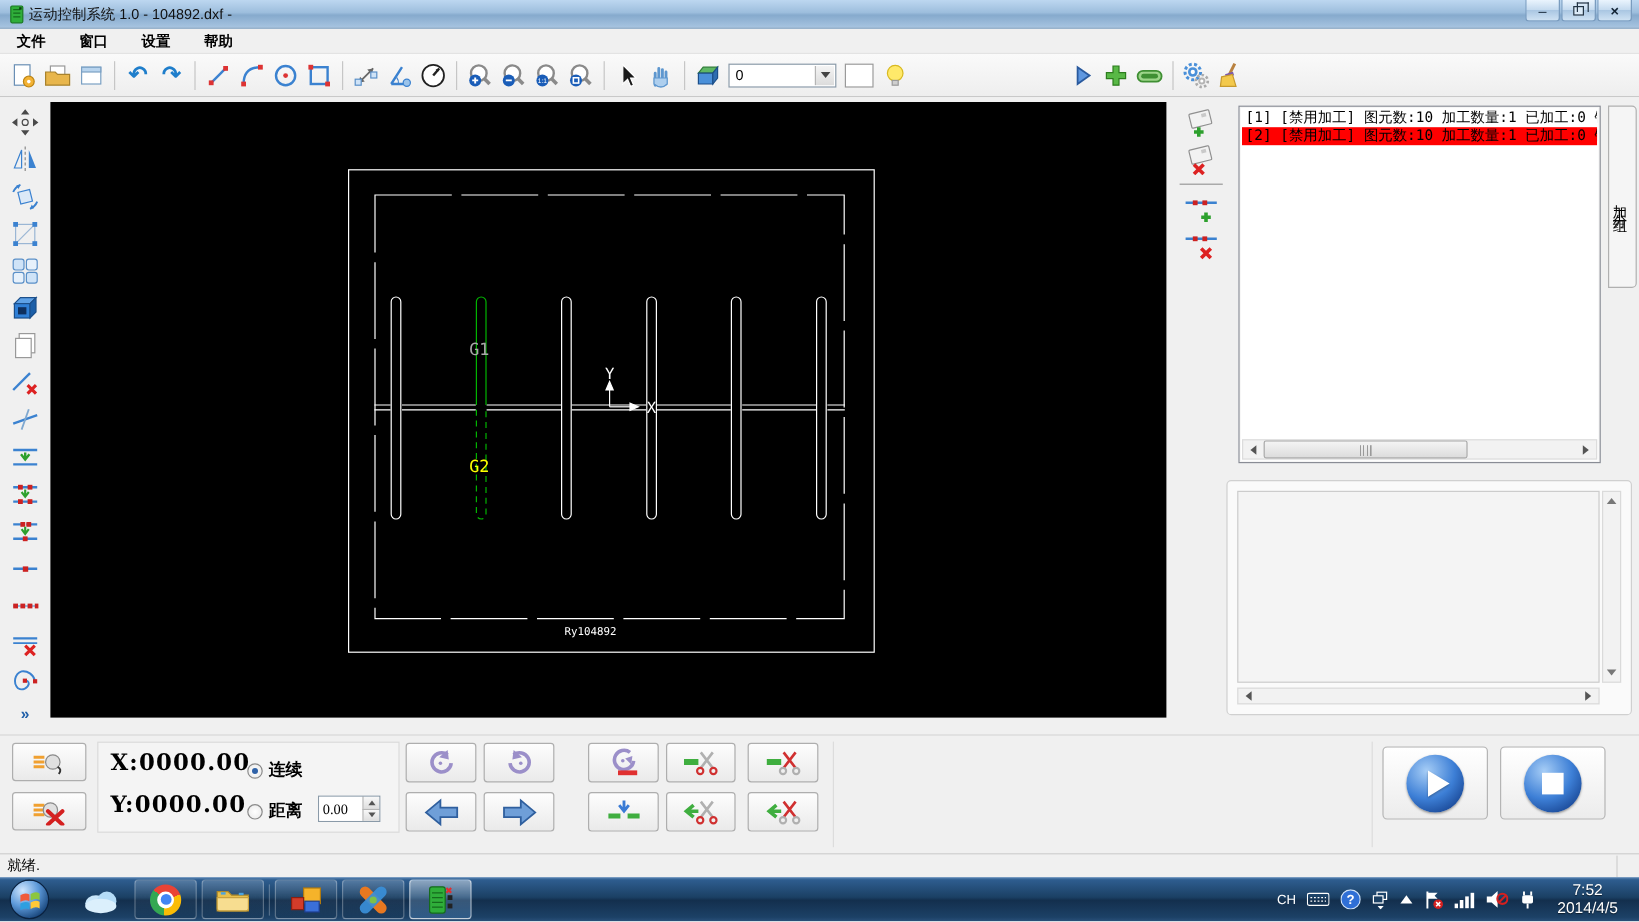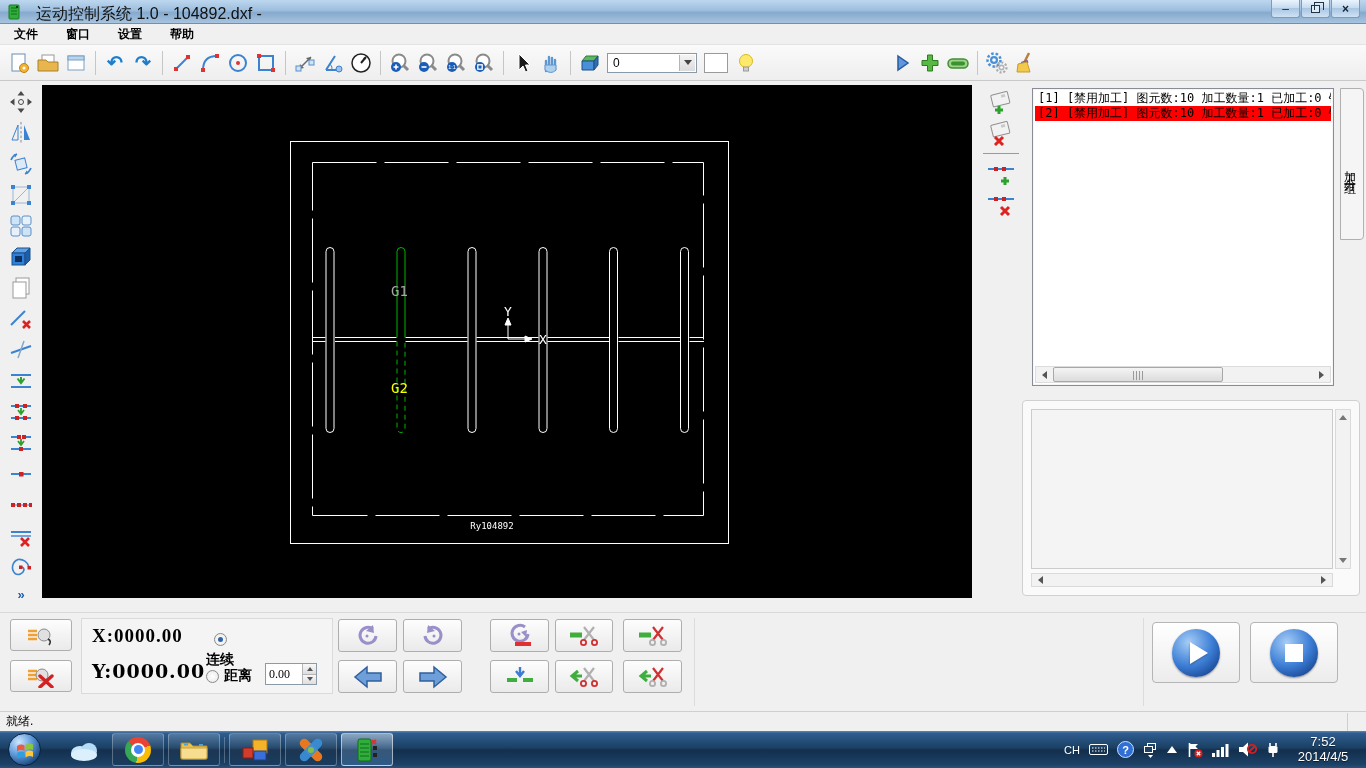--- a/index.html
+++ b/index.html
@@ -4,21 +4,21 @@
 <style>
   * { margin:0; padding:0; box-sizing:border-box; }
   html,body { width:1366px; height:768px; font-family:"Liberation Sans",sans-serif; }
   .screen { position:relative; width:1366px; height:768px; background:#f0f0f0; overflow:hidden; }
 
   
   .titlebar { position:absolute; left:0; top:0; width:1366px; height:24px;
     background:linear-gradient(180deg,#bdd7f0 0%,#9dbedd 45%,#86aacd 55%,#a7c4e0 100%);
     border-bottom:1px solid #6a92b8; }
   .win-icon { position:absolute; left:6px; top:4px; }
-  .title-text { position:absolute; left:36px; top:4px; font-size:16px; color:#111;text-align:center; }
+  .title-text { position:absolute; left:24px; top:4px; font-size:12px; color:#111;text-align:center; }
   .win-controls { position:absolute; right:6px; top:0; display:flex; }
   .wc-btn { width:29px; height:18px; border:1px solid #7a9cbf; border-top:none;
     background:linear-gradient(180deg,#eaf4fd,#c3d9ee 50%,#a9c6e2 50%,#cfe2f3);
     display:flex; align-items:center; justify-content:center; font-size:12px; color:#123;
     border-radius:0 0 3px 3px; margin-left:1px; }
   .glyph-restore { width:9px; height:8px; border:1px solid #234; position:relative; background:#dcebf8; }
   .glyph-restore:before { content:""; position:absolute; left:2px; top:-4px; width:8px; height:7px; border:1px solid #234; border-bottom:none; }
 
   
   .menubar { position:absolute; left:0; top:24px; width:1366px; height:21px; background:#f0f0f0;
@@ -586,23 +586,23 @@
     </div>
     <div class="cbtn" style="left:10px;top:47px;width:62px;height:32px;">
       <svg width="30" height="24">
           <path d="M2 7 h9 M2 11 h9 M2 15 h9" stroke="#f0a030" stroke-width="2.4"></path>
           <circle cx="16" cy="11" r="6" fill="#e0e0e0" stroke="#8a8a8a"></circle>
           <path d="M14 12 l12 11 M26 12 l-12 11" stroke="#d42020" stroke-width="3.4" stroke-linecap="round"></path>
         </svg>
     </div>
 
     <div class="coords-box">
-      <div class="coord-text" style="top:6px;font-family:Liberation Serif, serif;">X:0000.00</div>
+      <div class="coord-text" style="top:6px;">X:0000.00</div>
       <div class="coord-text" style="top:41px;">Y:0000.00</div>
-      <div class="radio-row" style="left:124px;top:14px;flex-direction:column;">
+      <div class="radio-row" style="left:124px;top:14px;">
         <span class="radio checked"></span>
         <span>连续</span>
       </div>
       <div class="radio-row" style="left:124px;top:48px;font-family:Liberation Mono, monospace;">
         <span class="radio"></span>
         <span>距离</span>
       </div>
       <div class="spinner">
         <input readonly="" value="0.00" style="">
         <div class="spin-btns">

